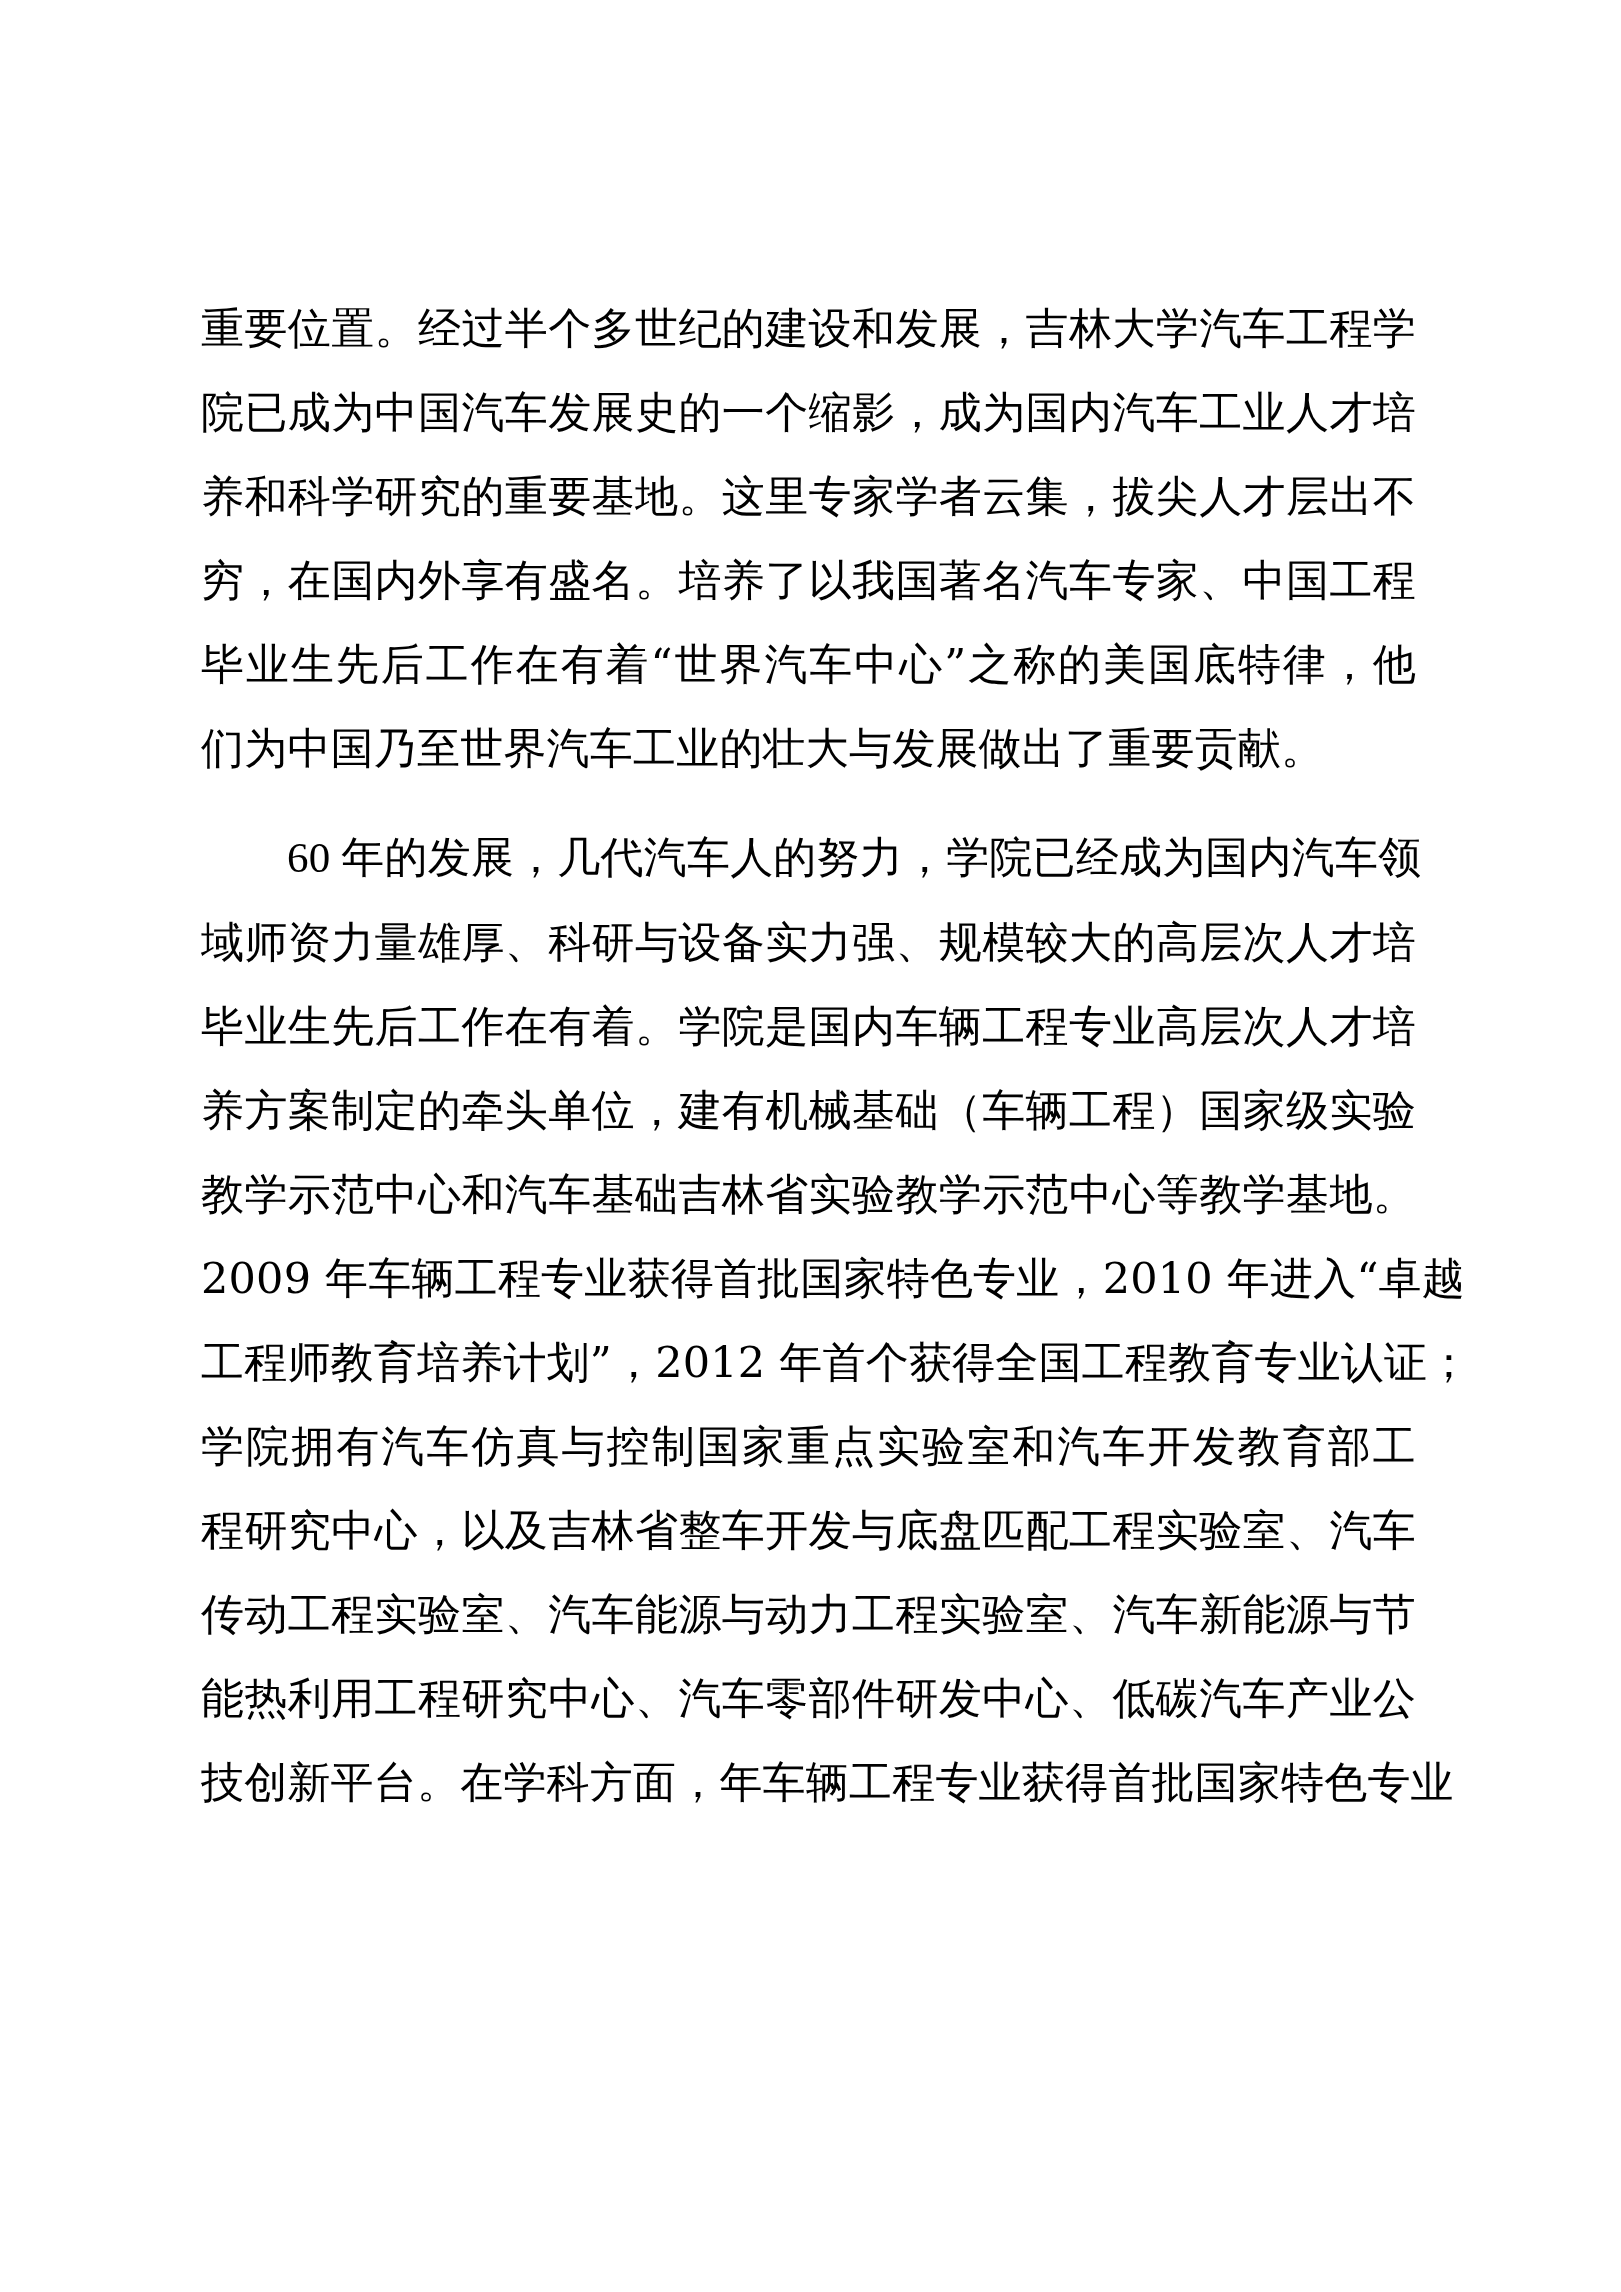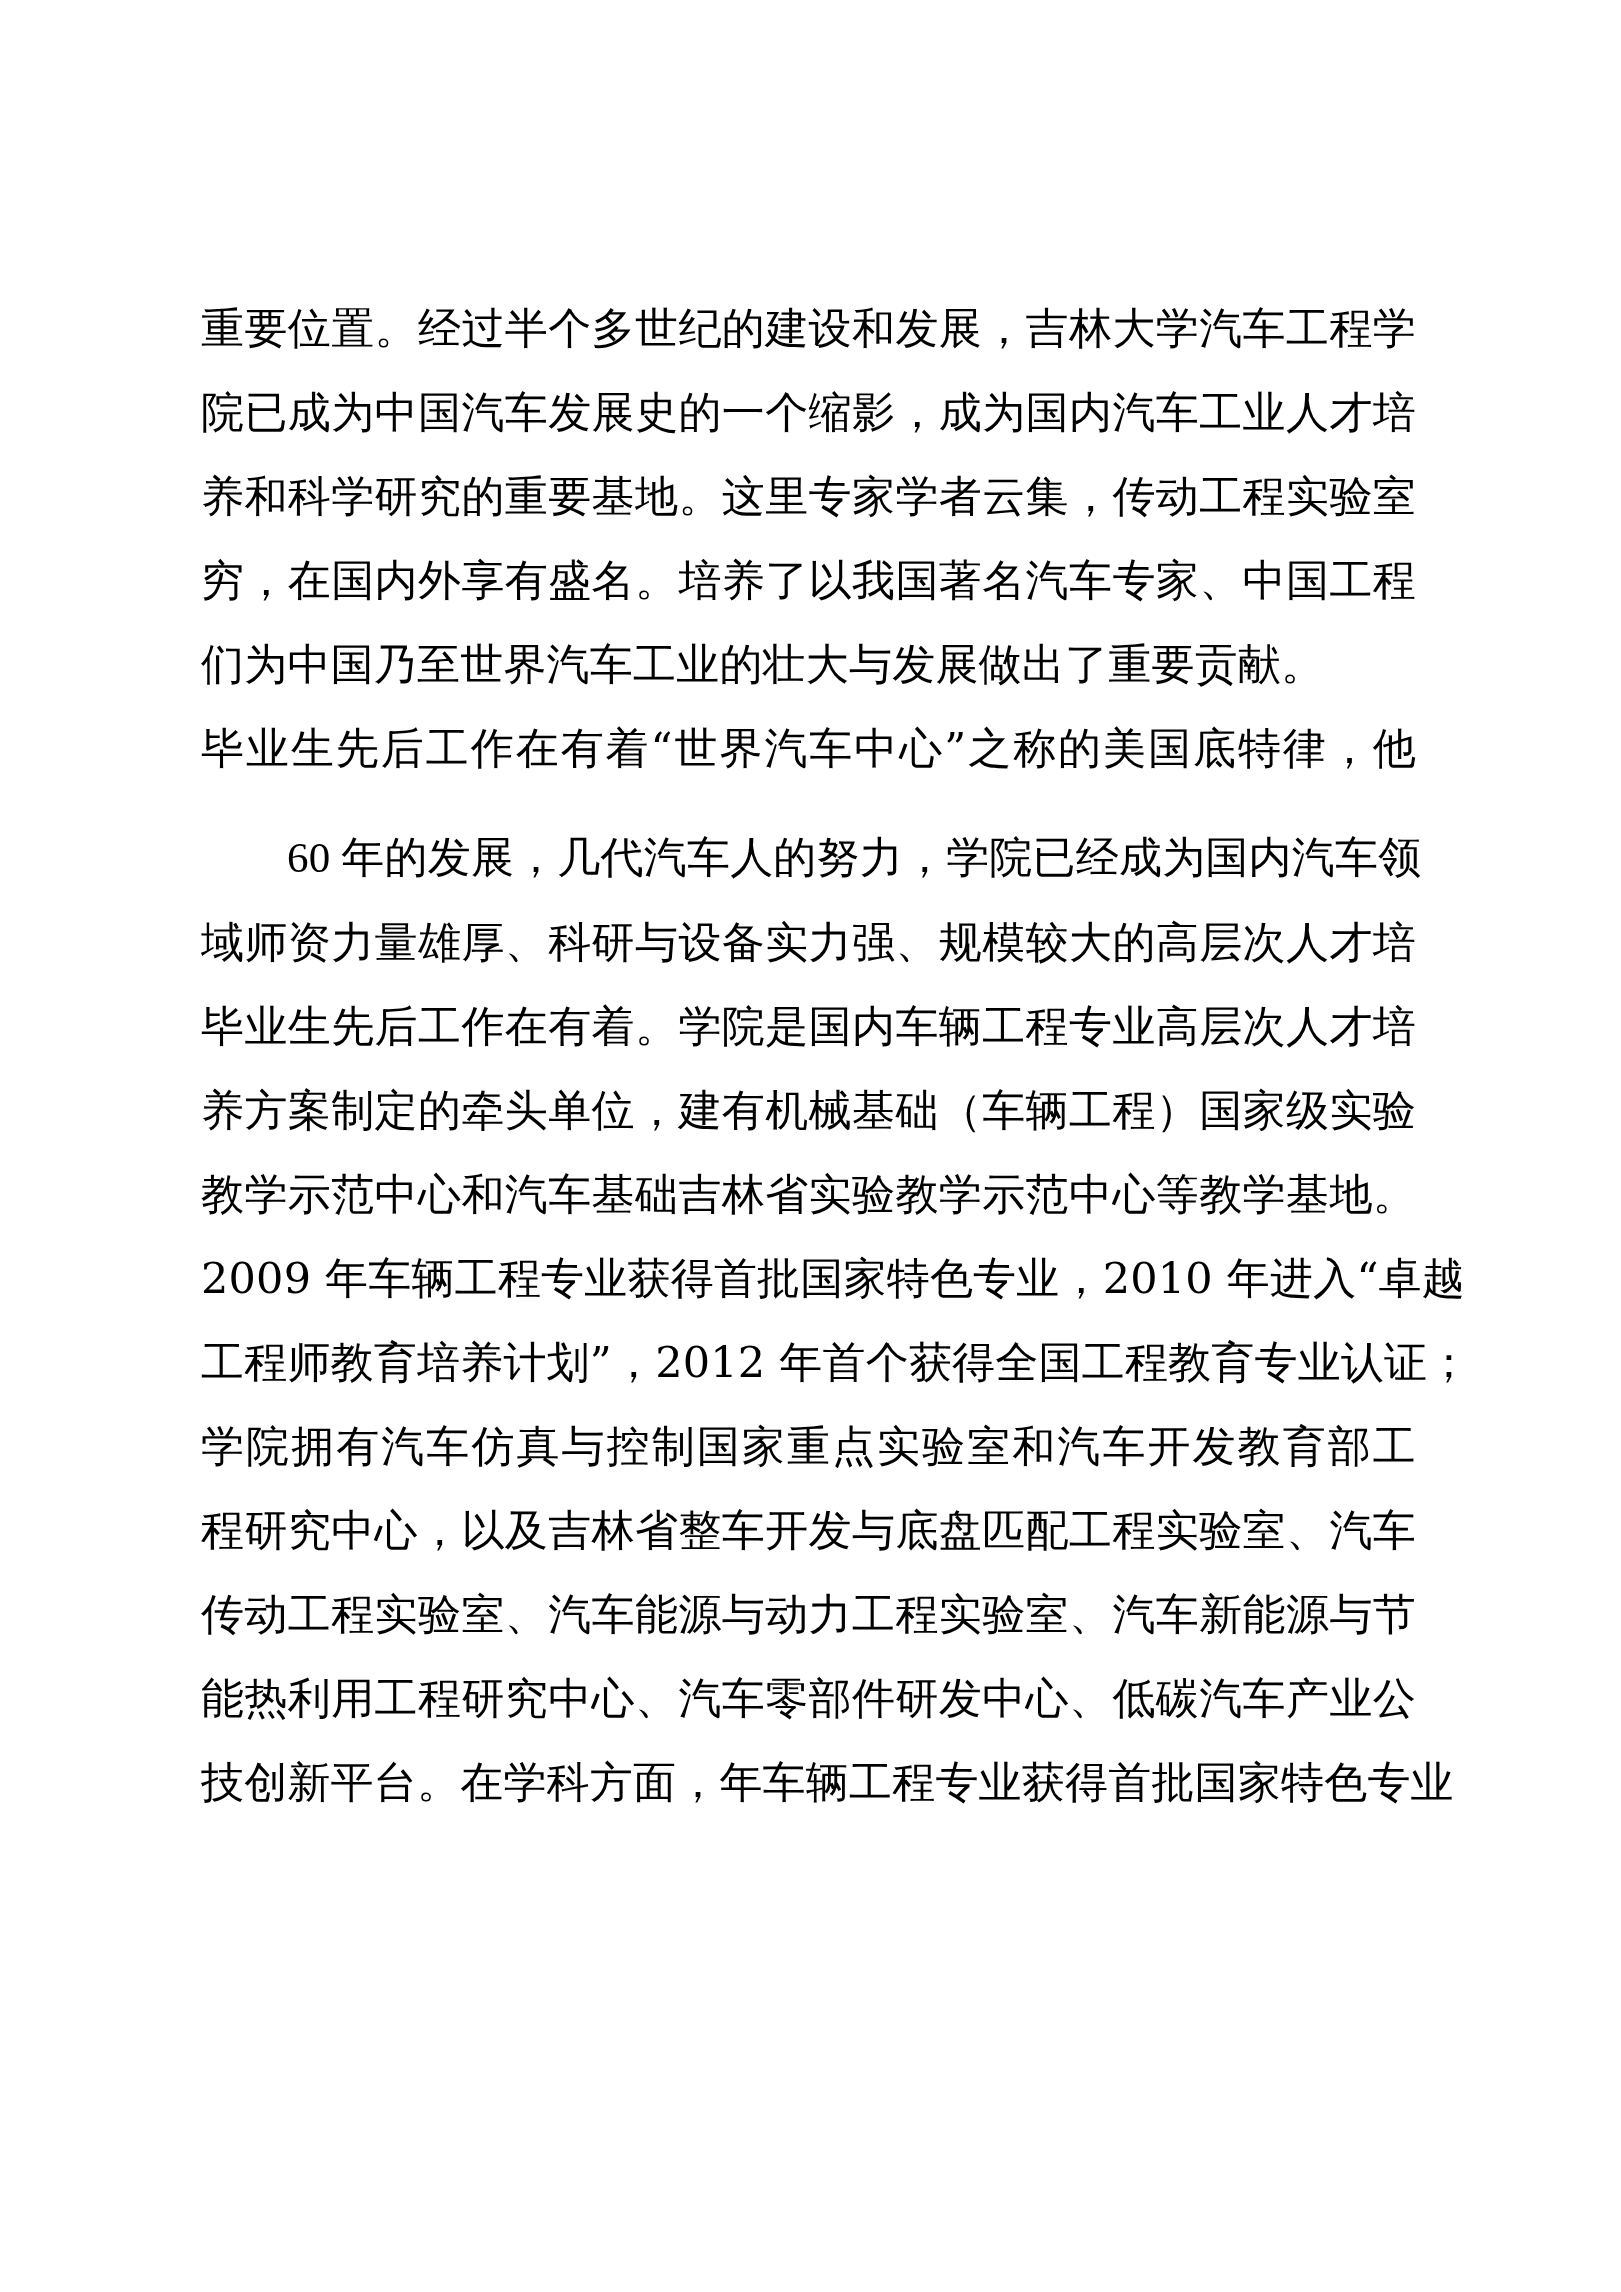--- a/index.html
+++ b/index.html
@@ -41,24 +41,24 @@
     font-family: Liberation Serif, serif;
   }
 </style>
 </head>
 <body>
 
 <div class="page">
   <div class="textblock">
     <div class="line">重要位置。经过半个多世纪的建设和发展，吉林大学汽车工程学</div>
     <div class="line">院已成为中国汽车发展史的一个缩影，成为国内汽车工业人才培</div>
-    <div class="line">养和科学研究的重要基地。这里专家学者云集，传动工程实验室</div>
+    <div class="line">养和科学研究的重要基地。这里专家学者云集，拔尖人才层出不</div>
     <div class="line">穷，在国内外享有盛名。培养了以我国著名汽车专家、中国工程</div>
+    <div class="line">毕业生先后工作在有着“世界汽车中心”之称的美国底特律，他</div>
     <div class="line para-end">们为中国乃至世界汽车工业的壮大与发展做出了重要贡献。</div>
-    <div class="line">毕业生先后工作在有着“世界汽车中心”之称的美国底特律，他</div>
     <div class="line para-first">60 年的发展，几代汽车人的努力，学院已经成为国内汽车领</div>
     <div class="line">域师资力量雄厚、科研与设备实力强、规模较大的高层次人才培</div>
     <div class="line">毕业生先后工作在有着。学院是国内车辆工程专业高层次人才培</div>
     <div class="line">养方案制定的牵头单位，建有机械基础（车辆工程）国家级实验</div>
     <div class="line">教学示范中心和汽车基础吉林省实验教学示范中心等教学基地。</div>
     <div class="line">2009 年车辆工程专业获得首批国家特色专业，2010 年进入“卓越</div>
     <div class="line">工程师教育培养计划”，2012 年首个获得全国工程教育专业认证；</div>
     <div class="line">学院拥有汽车仿真与控制国家重点实验室和汽车开发教育部工</div>
     <div class="line">程研究中心，以及吉林省整车开发与底盘匹配工程实验室、汽车</div>
     <div class="line">传动工程实验室、汽车能源与动力工程实验室、汽车新能源与节</div>

